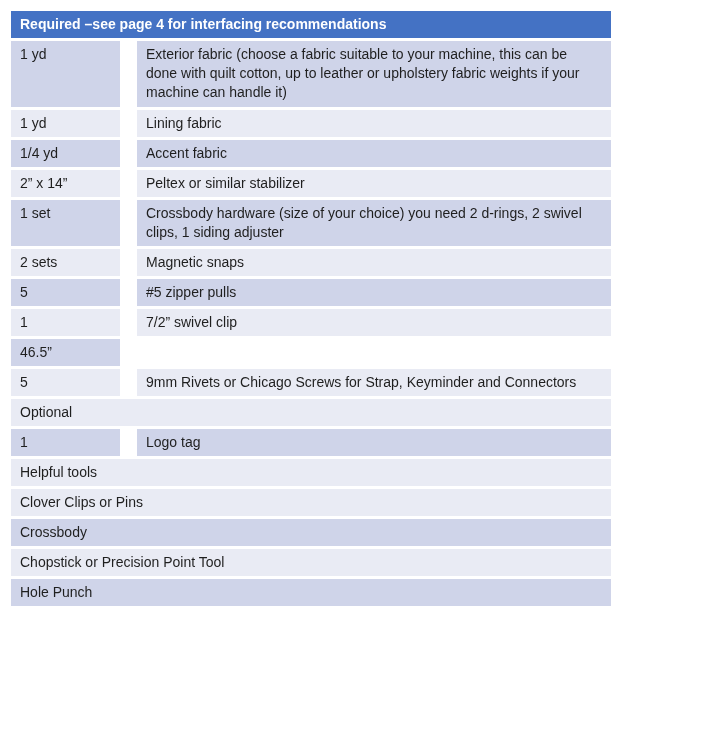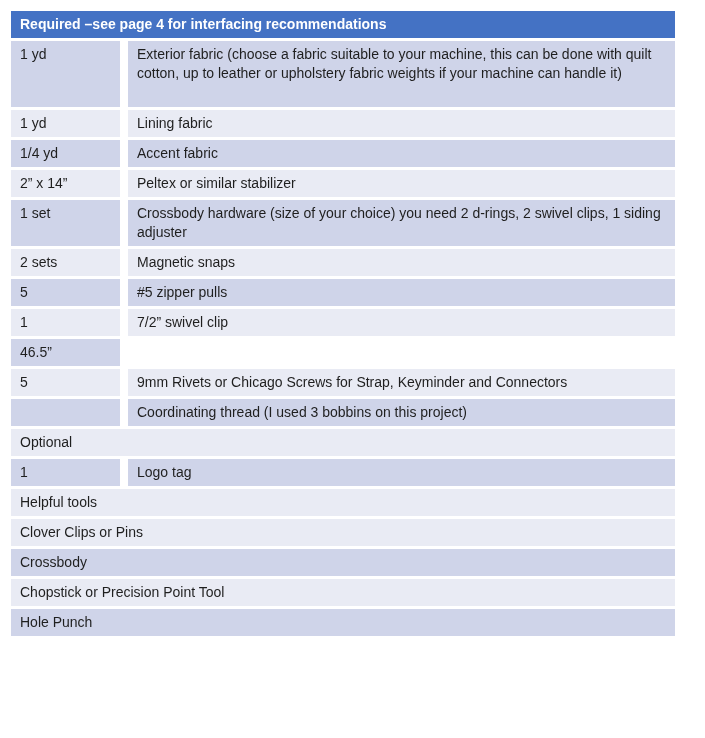--- a/index.html
+++ b/index.html
@@ -21,37 +21,37 @@
   body {
     width: 705px;
     height: 738px;
     overflow: hidden;
     position: relative;
   }
   .doc {
     position: absolute;
     left: 11px;
     top: 11px;
-    width: 664px;
+    width: 600px;
   }
   .thead {
     background: var(--header-bg);
     color: var(--header-text);
     font-weight: bold;
     font-size: 14px;
     line-height: 19px;
     min-height: 27px;
     display: flex;
     align-items: center;
     padding: 2px 9px;
     margin-bottom: 3px;
   }
   .row {
     display: flex;
-    gap: 8px;
+    gap: 17px;
     margin-bottom: 3px;
     min-height: 27px;
     align-items: stretch;
   }
   .cell {
     padding: 4px 9px;
     font-size: 14px;
     line-height: 19px;
   }
   .qty {
@@ -103,24 +103,20 @@
         <div class="cell qty">1</div>
         <div class="cell desc">7/2” swivel clip</div>
       </div>
       <div class="row band-dark">
         <div class="cell qty">46.5”</div>
       </div>
       <div class="row band-light">
         <div class="cell qty">5</div>
         <div class="cell desc">9mm Rivets or Chicago Screws for Strap, Keyminder and Connectors</div>
       </div>
-      <div class="row band-dark">
-        <div class="cell qty"></div>
-        <div class="cell desc">Coordinating thread (I used 3 bobbins on this project)</div>
-      </div>
       <div class="row band-light">
         <div class="cell full">Optional</div>
       </div>
       <div class="row band-dark">
         <div class="cell qty">1</div>
         <div class="cell desc">Logo tag</div>
       </div>
       <div class="row band-light">
         <div class="cell full">Helpful tools</div>
       </div>

